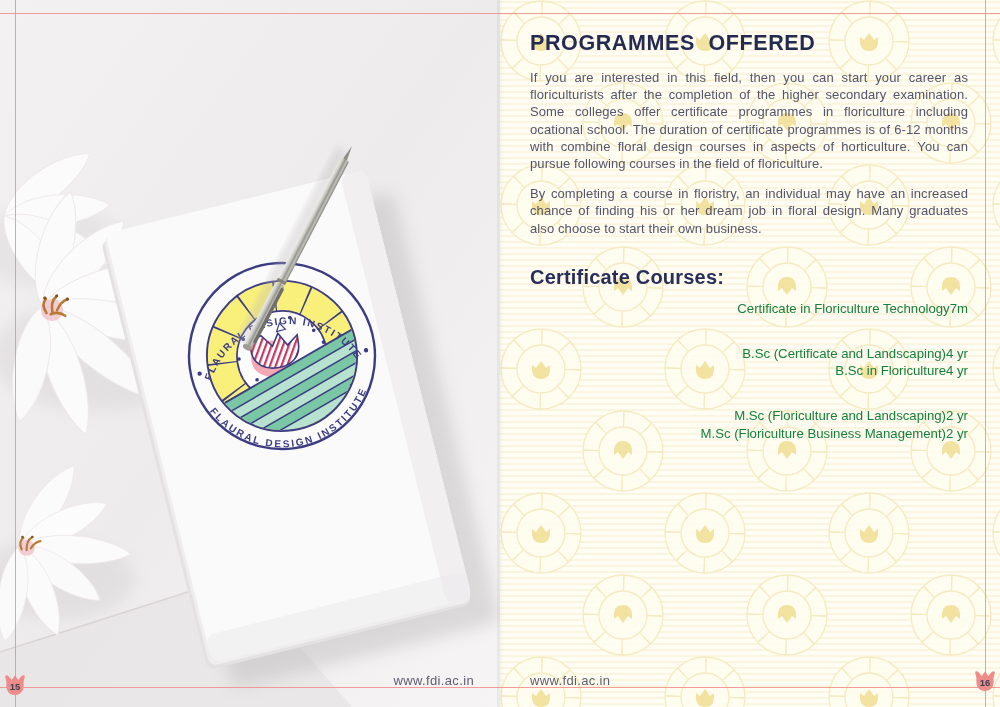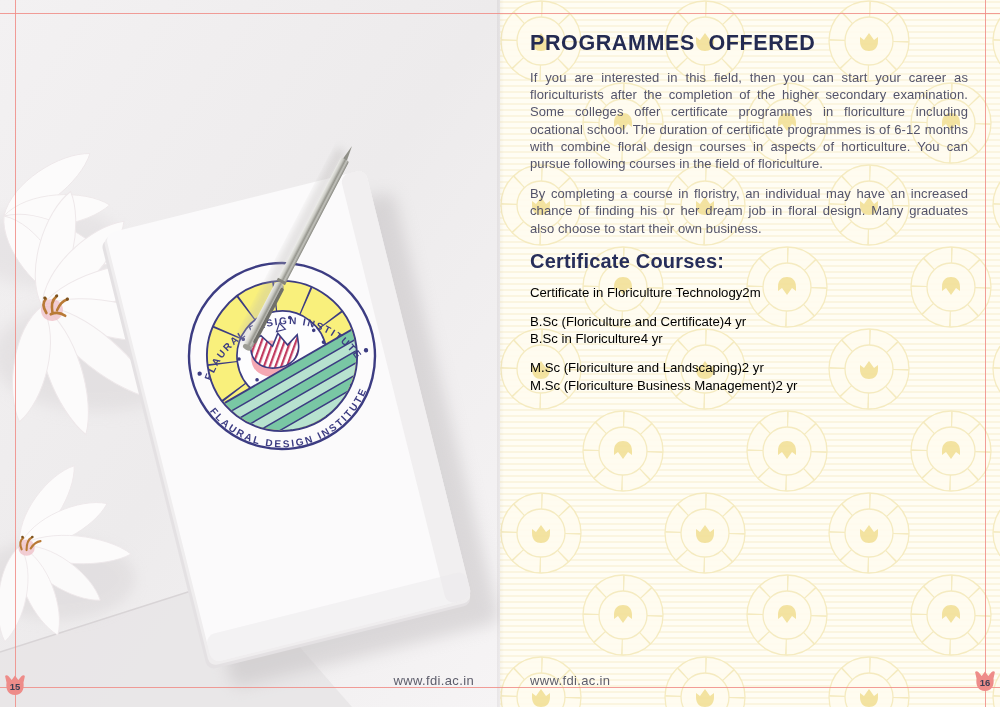--- a/index.html
+++ b/index.html
@@ -8,24 +8,24 @@
   .page-left{position:absolute;left:0;top:0;width:500px;height:707px;z-index:1}
   .page-right{position:absolute;left:500px;top:0;width:412px;height:707px;background:#fffdf4;z-index:1}
   .pattern-bg{position:absolute;left:0;top:0;z-index:0}
   .seam{position:absolute;left:497px;top:0;width:7px;height:707px;z-index:2;
         background:linear-gradient(to right,rgba(110,100,105,.10),rgba(110,100,105,0))}
   .content{position:absolute;left:30px;top:0;width:438px;z-index:2}
   .title{margin:30px 0 0;font-size:21.5px;line-height:26px;font-weight:700;color:#242b52;
          letter-spacing:.6px;word-spacing:7px}
   .para{margin:13px 0 0;font-size:13px;line-height:17.2px;color:#54546a;
         text-align:justify;letter-spacing:.1px}
-  .section{margin-top:12px}
+  .section{margin-top:28px}
   .sec-heading{margin:0;font-size:20px;line-height:24px;font-weight:700;color:#272e5a;letter-spacing:.2px}
   .rows{margin-top:11px}
-  .course-row{display:flex;justify-content:flex-start;font-size:13.2px;line-height:17.2px;color:#000000}
+  .course-row{display:flex;justify-content:flex-end;font-size:13.2px;line-height:17.2px;color:#15803d}
   .course-duration{text-align:right;white-space:nowrap}
   .crop{position:absolute;background:rgba(240,140,134,.85);z-index:4}
   .crop.h{left:0;width:1000px;height:1px}
   .crop.v{top:0;height:707px;width:1px}
   .crop.h.top{top:13px}
   .crop.h.bottom{top:687px}
   .crop.v.left{left:15px}
   .crop.v.right{left:985px}
   .furl{position:absolute;z-index:3;font-size:13px;color:#5d5d6b;letter-spacing:.35px}
   .furl-left{right:526px;top:673px}
@@ -210,29 +210,29 @@
     <div class="content">
       <h1 class="title">PROGRAMMES  OFFERED</h1>
       <p class="para">If you are interested in this field, then you can start your career as floriculturists after the completion of the higher secondary examination. Some colleges offer certificate programmes in floriculture including ocational school. The duration of certificate programmes is of 6-12 months with combine floral design courses in aspects of horticulture. You can pursue following courses in the field of floriculture.</p>
       <p class="para">By completing a course in floristry, an individual may have an increased chance of finding his or her dream job in floral design. Many graduates also choose to start their own business.</p>
 
       <div class="section">
         <h2 class="sec-heading">Certificate Courses:</h2>
         <div class="rows">
           <div class="course-row">
             <span class="course-name">Certificate in Floriculture Technology</span>
-            <span class="course-duration">2m</span>
+            <span class="course-duration">7m</span>
           </div>
         </div>
       </div>
 
       <div class="section">
         <div class="rows">
           <div class="course-row">
-            <span class="course-name">B.Sc (Floriculture and Certificate)</span>
+            <span class="course-name">B.Sc (Certificate and Landscaping)</span>
             <span class="course-duration">4 yr</span>
           </div>
           <div class="course-row">
             <span class="course-name">B.Sc in Floriculture</span>
             <span class="course-duration">4 yr</span>
           </div>
         </div>
       </div>
 
       <div class="section">

